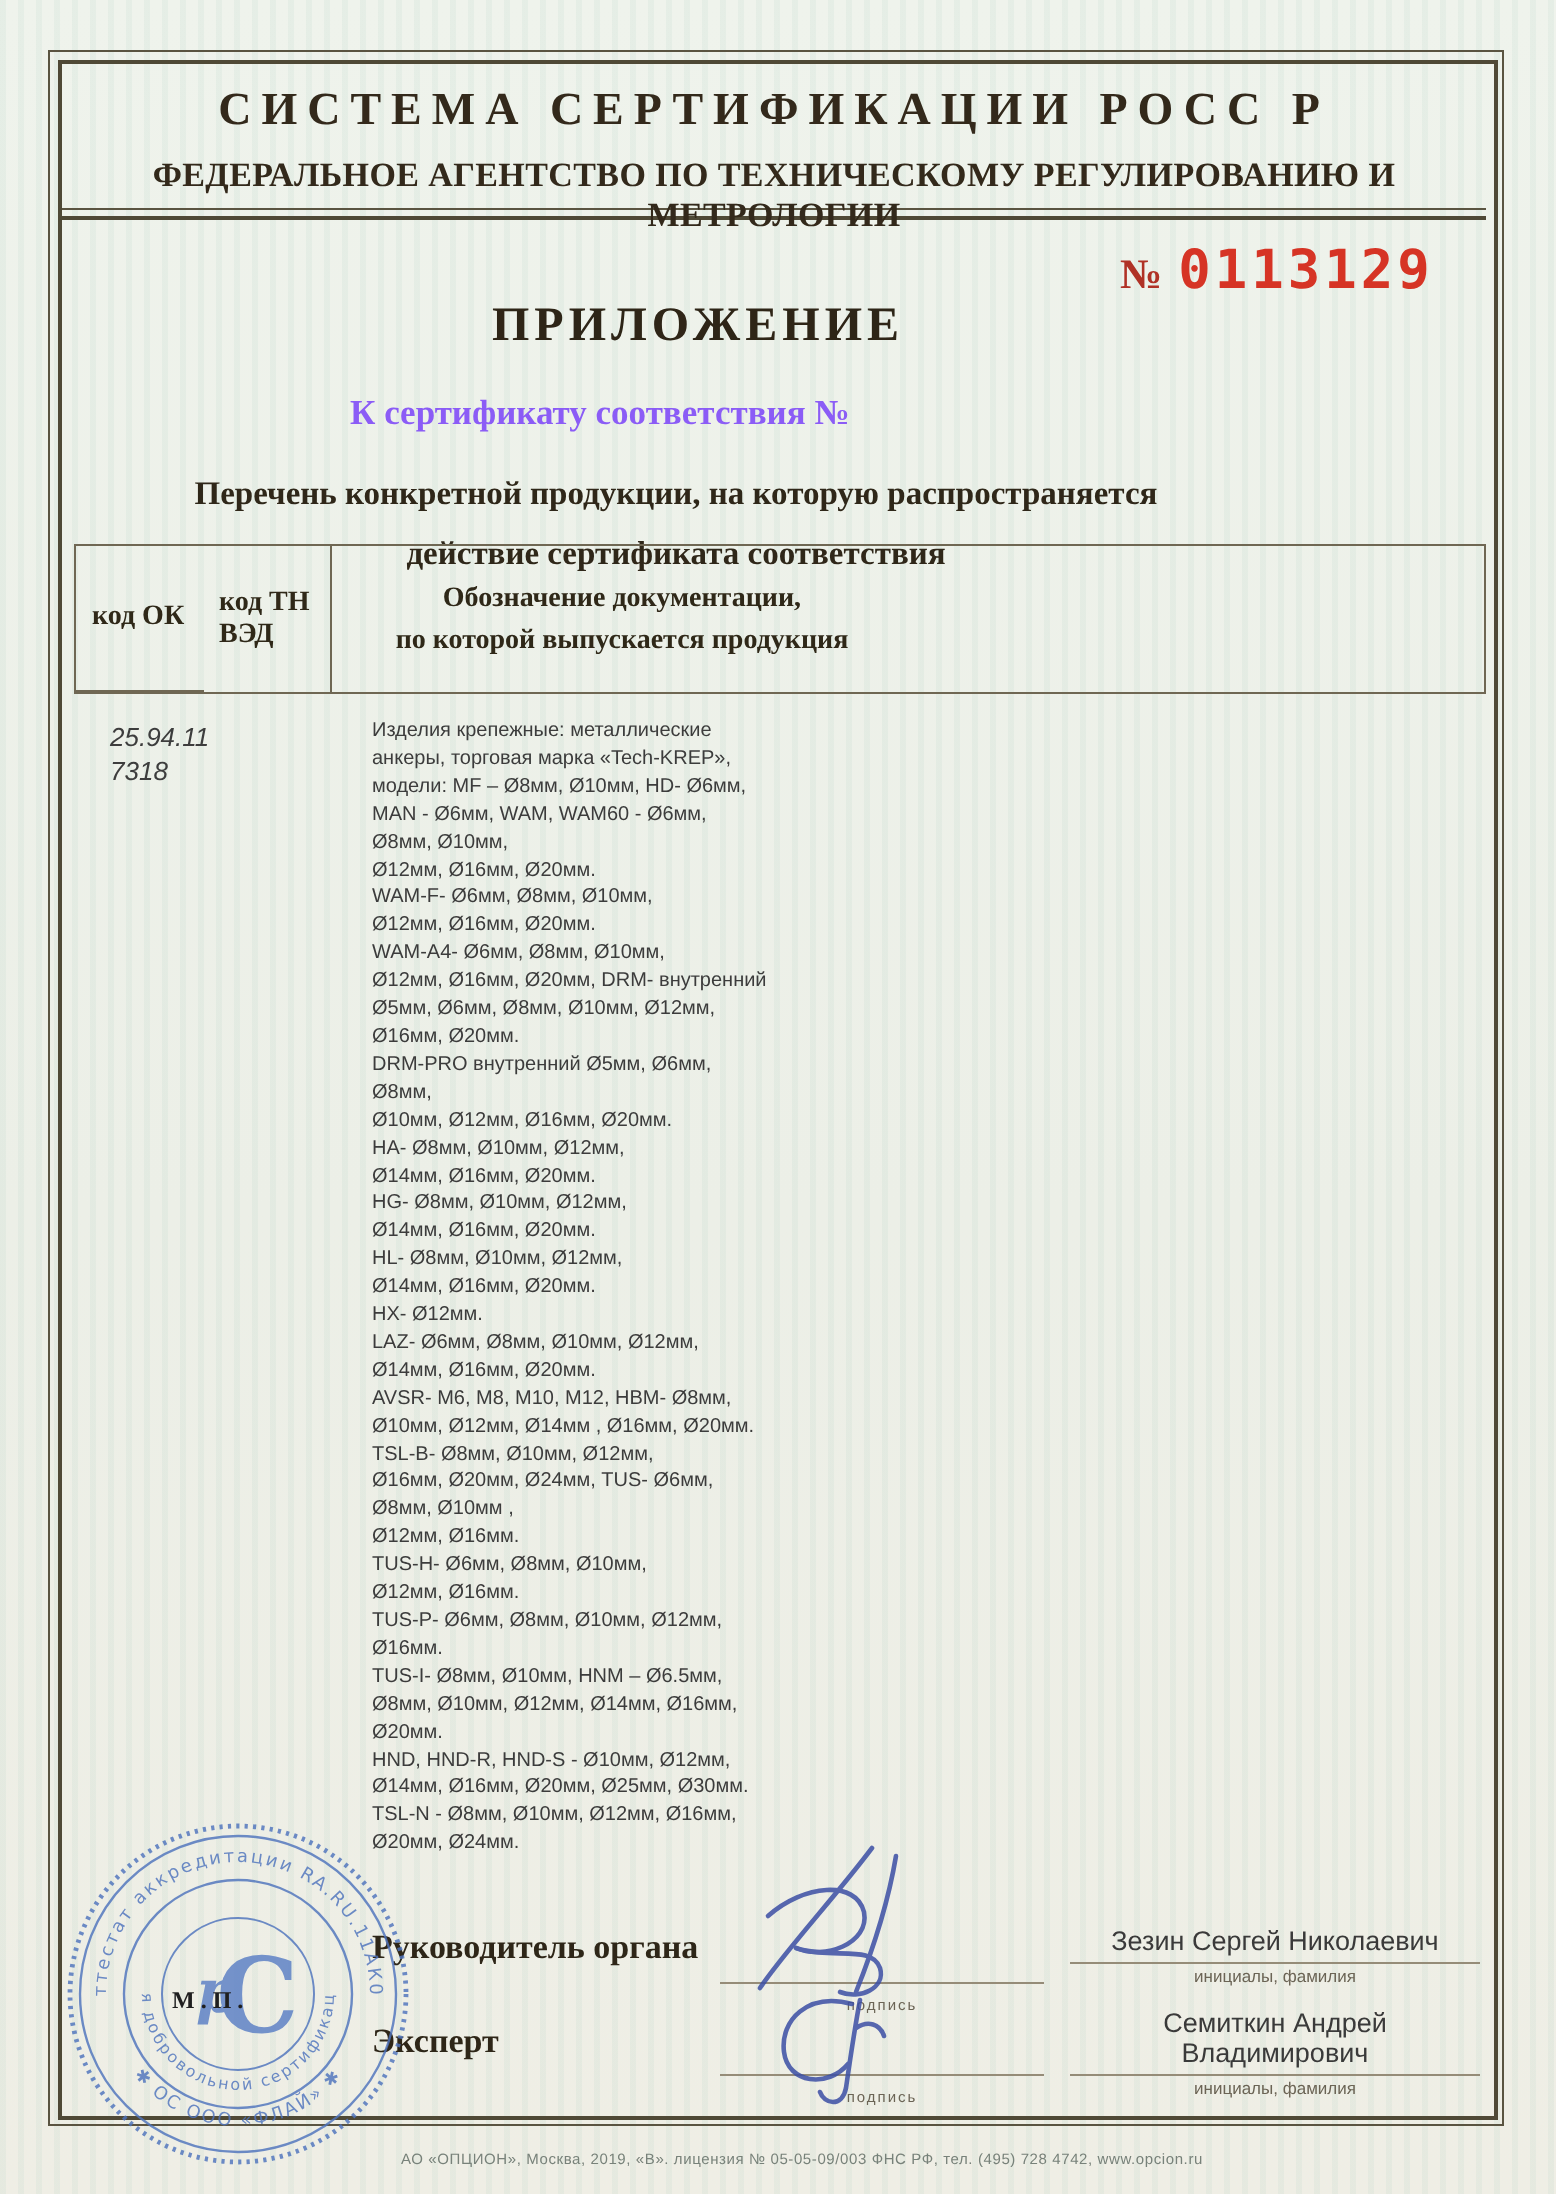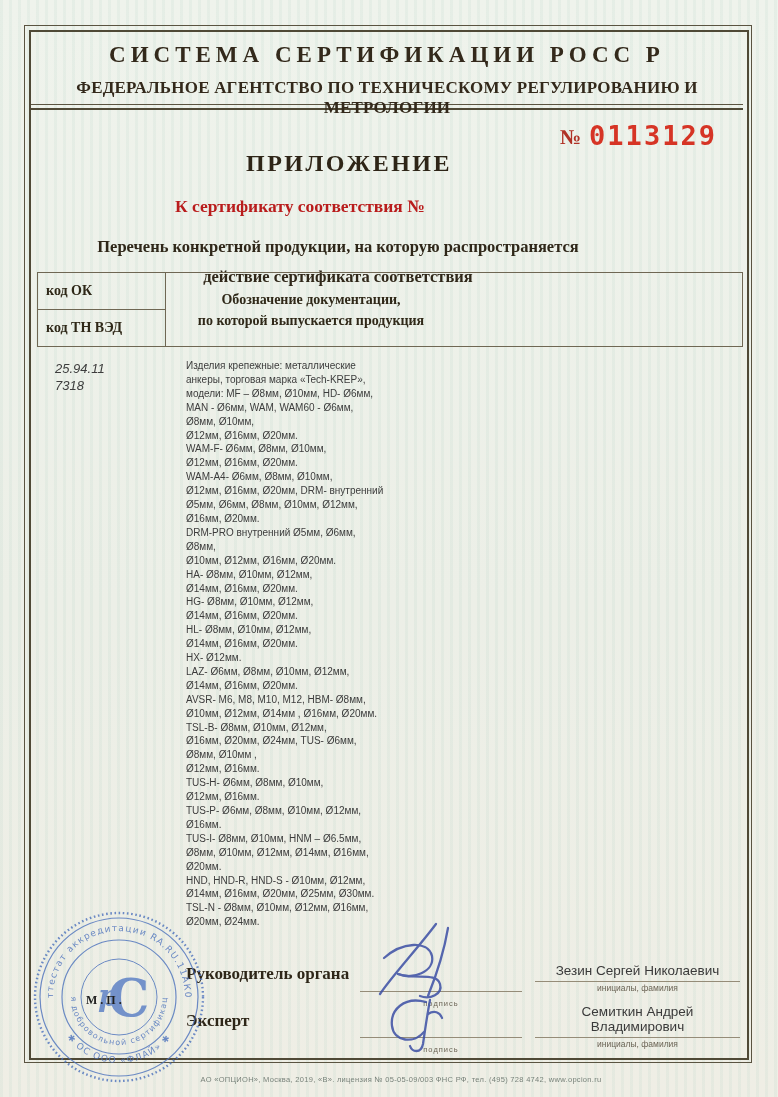--- a/index.html
+++ b/index.html
@@ -29,32 +29,32 @@
   
   .form-number{left:560px;top:120px;display:flex;align-items:flex-start;gap:8px;}
   .num-sign{font-weight:bold;font-size:21px;color:#b03226;padding-top:5px;}
   .num-digits{font-family:"DejaVu Sans Mono", monospace;font-weight:bold;
     font-size:27px;letter-spacing:2px;color:#d63425;}
 
   .doc-title{left:0;top:150px;width:778px;text-align:center;transform:translateX(-40px);
     font-weight:bold;font-size:24px;letter-spacing:2.5px;color:#2e2517;}
 
   .cert-line{left:175px;top:196px;display:flex;align-items:baseline;}
-  .cert-label{font-weight:bold;font-size:17.5px;color:#b91c1c;}
+  .cert-label{font-weight:bold;font-size:17.5px;color:#8b5cf6;}
   .cert-value{font-family:"Liberation Sans", sans-serif;font-size:13.5px;color:#41413f;
     border-bottom:1px solid #6f6852;padding:0 14px 2px 10px;margin-left:4px;}
 
   .subtitle{left:0;top:232px;width:676px;text-align:center;
     font-weight:bold;font-size:16.5px;line-height:30px;color:#2f2719;}
 
   
   .thead{left:37px;top:272px;width:704px;height:73px;border:1px solid #6f6753;
     display:grid;grid-template-columns:128px 290px 1fr;
     font-weight:bold;font-size:14px;color:#2f2818;}
-  .thead .c1{border-right:1px solid #6f6753;display:flex;flex-direction:column;}
+  .thead .c1{border-right:1px solid #6f6753;display:flex;flex-direction:row;}
   .thead .c1 .cell-top{flex:1;display:flex;align-items:center;padding-left:8px;border-bottom:1px solid #6f6753;}
   .thead .c1 .cell-bottom{flex:1;display:flex;align-items:center;padding-left:8px;}
   .thead .c2{border-right:1px solid #6f6753;display:flex;align-items:center;justify-content:center;text-align:center;line-height:1.5;}
   .thead .c3{display:flex;align-items:center;justify-content:center;text-align:center;line-height:1.5;}
 
   
   .codes{left:55px;top:360px;font-family:"Liberation Sans", sans-serif;
     font-size:13px;line-height:17px;color:#3d3d3d;font-style:italic;}
   .product-text{left:186px;top:359px;width:330px;
     font-family:"Liberation Sans", sans-serif;

